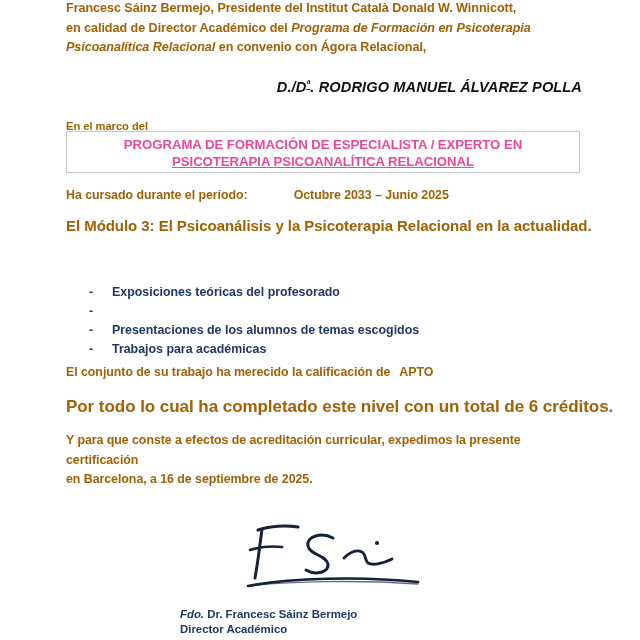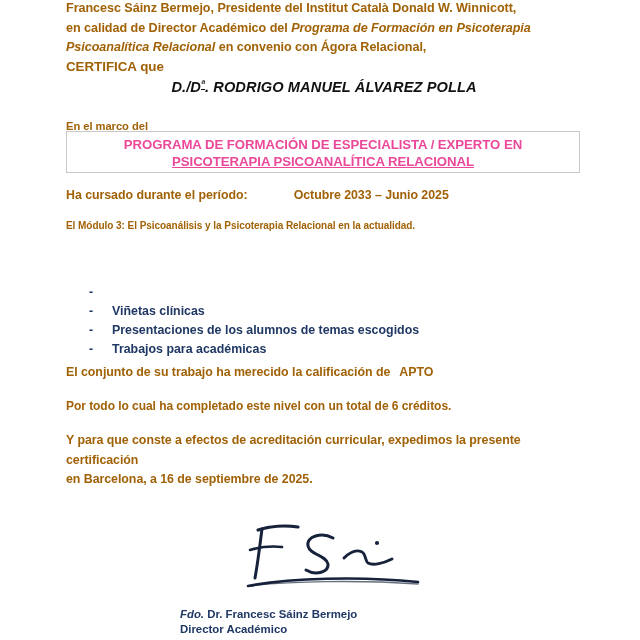--- a/index.html
+++ b/index.html
@@ -43,21 +43,21 @@
     left: 66px;
     top: 57px;
     font-size: 13.4px;
   }
   .certifica .lite { font-weight: bold; }
 
   .name-line {
     left: 66px;
     top: 75px;
     width: 516px;
-    text-align: center;
+    text-align: right;
     font-size: 14.6px;
     font-style: italic;
     font-weight: bold;
     color: #111111;
     letter-spacing: 0.1px;
   }
   .name-line .sup {
     font-size: 0.72em;
     vertical-align: 0.42em;
     text-decoration: underline;
@@ -96,21 +96,21 @@
   .periodo {
     left: 66px;
     top: 186px;
     font-size: 12.4px;
   }
   .periodo .gap { display: inline-block; width: 46px; }
 
   .modulo {
     left: 66px;
     top: 216px;
-    font-size: 10px;
+    font-size: 15px;
   }
 
   .cuyas {
     left: 66px;
     top: 250px;
     width: 500px;
     font-size: 12.4px;
   }
 
   .list {
@@ -141,21 +141,21 @@
   .calificacion {
     left: 66px;
     top: 363px;
     font-size: 12.4px;
   }
   .calificacion .gap2 { display: inline-block; width: 9px; }
 
   .creditos {
     left: 66px;
     top: 397px;
-    font-size: 12px;
+    font-size: 17px;
   }
 
   .consta {
     left: 66px;
     top: 431px;
     width: 520px;
     font-size: 12.4px;
   }
 
   
@@ -183,23 +183,20 @@
 </head>
 <body>
 
 <div id="certificate">
 
   <div class="blk intro">
     <span>Francesc Sáinz Bermejo, Presidente del Institut Català Donald W. Winnicott,</span><br>
     <span>en calidad de Director Académico del </span><span class="ital">Programa de Formación en Psicoterapia Psicoanalítica Relacional</span><span> en convenio con Ágora Relacional,</span>
   </div>
 
-  <div class="blk certifica">
-    <span>CERTIFICA</span><span class="lite"> que</span>
-  </div>
 
   <div class="blk name-line">
     <span>D./D</span><span class="sup">ª</span><span>. RODRIGO MANUEL ÁLVAREZ POLLA</span>
   </div>
 
   <div class="blk marco">En el marco del</div>
 
   <div class="title-box">
     <div class="tline l1">PROGRAMA DE FORMACIÓN DE ESPECIALISTA / EXPERTO EN</div>
     <div class="tline l2">PSICOTERAPIA PSICOANALÍTICA RELACIONAL</div>
@@ -208,24 +205,24 @@
   <div class="blk periodo">
     <span>Ha cursado durante el período:</span><span class="gap"></span><span>Octubre 2033 – Junio 2025</span>
   </div>
 
   <div class="blk modulo">El Módulo 3: El Psicoanálisis y la Psicoterapia Relacional en la actualidad.</div>
 
 
   <div class="list">
     <div class="li">
       <span class="dash">-</span>
-    </div>
-    <div class="li">
-      <span class="dash">-</span>
-      <span class="txt">Viñetas clínicas</span>
+      <span class="txt">Exposiciones teóricas del profesorado</span>
+    </div>
+    <div class="li">
+      <span class="dash">-</span>
     </div>
     <div class="li">
       <span class="dash">-</span>
       <span class="txt">Presentaciones de los alumnos de temas escogidos</span>
     </div>
     <div class="li">
       <span class="dash">-</span>
       <span class="txt">Trabajos para académicas</span>
     </div>
   </div>

